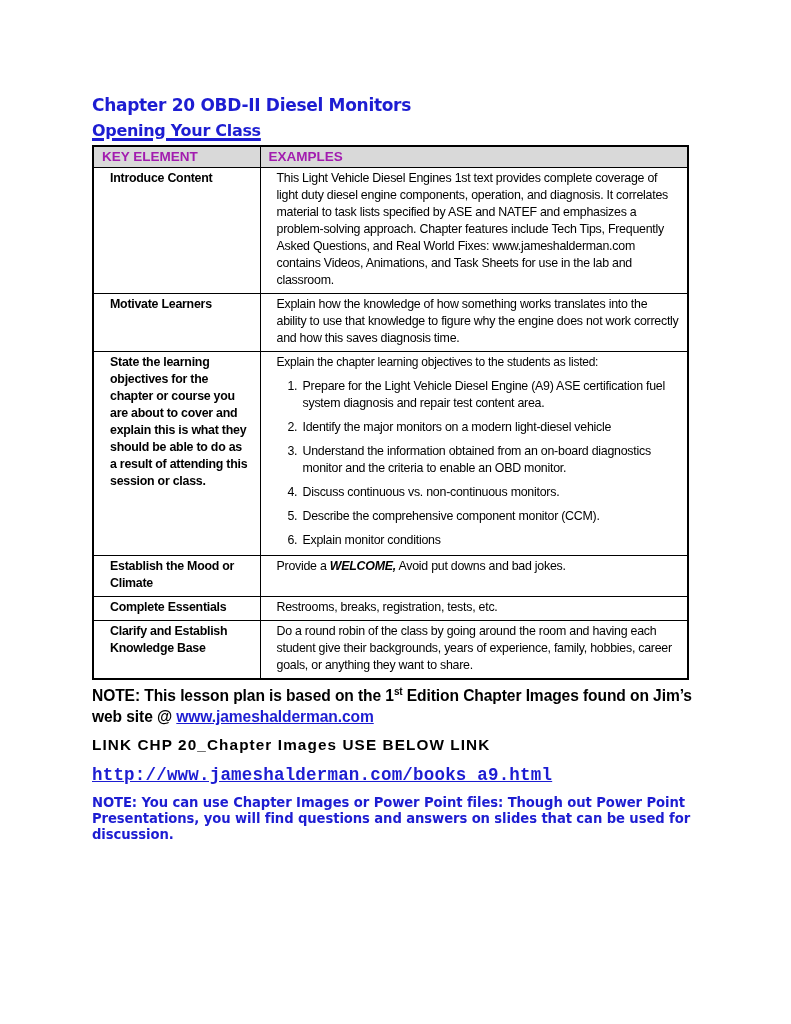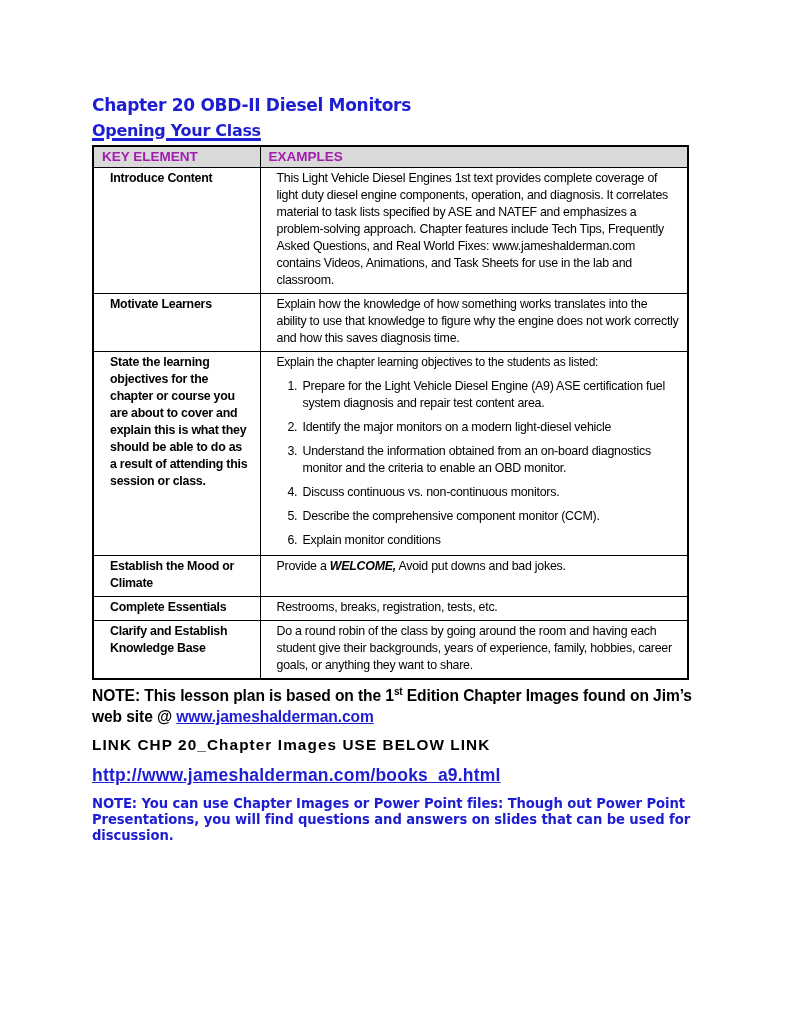--- a/index.html
+++ b/index.html
@@ -92,21 +92,21 @@
   }
   .link-instruction {
     margin-top: 9px;
     font-weight: bold;
     font-size: 15.3px;
     letter-spacing: 1.1px;
   }
   .url-link {
     display: inline-block;
     margin-top: 11px;
-    font-family: Liberation Sans, sans-serif;
+    font-family: Liberation Mono, monospace;
     font-weight: bold;
     font-size: 17.5px;
     color: #1d1dd2;
     text-decoration: underline;
     letter-spacing: 0.2px;
     cursor: pointer;
   }
   .note-secondary {
     margin-top: 10px;
     font-family: "DejaVu Sans", sans-serif;

